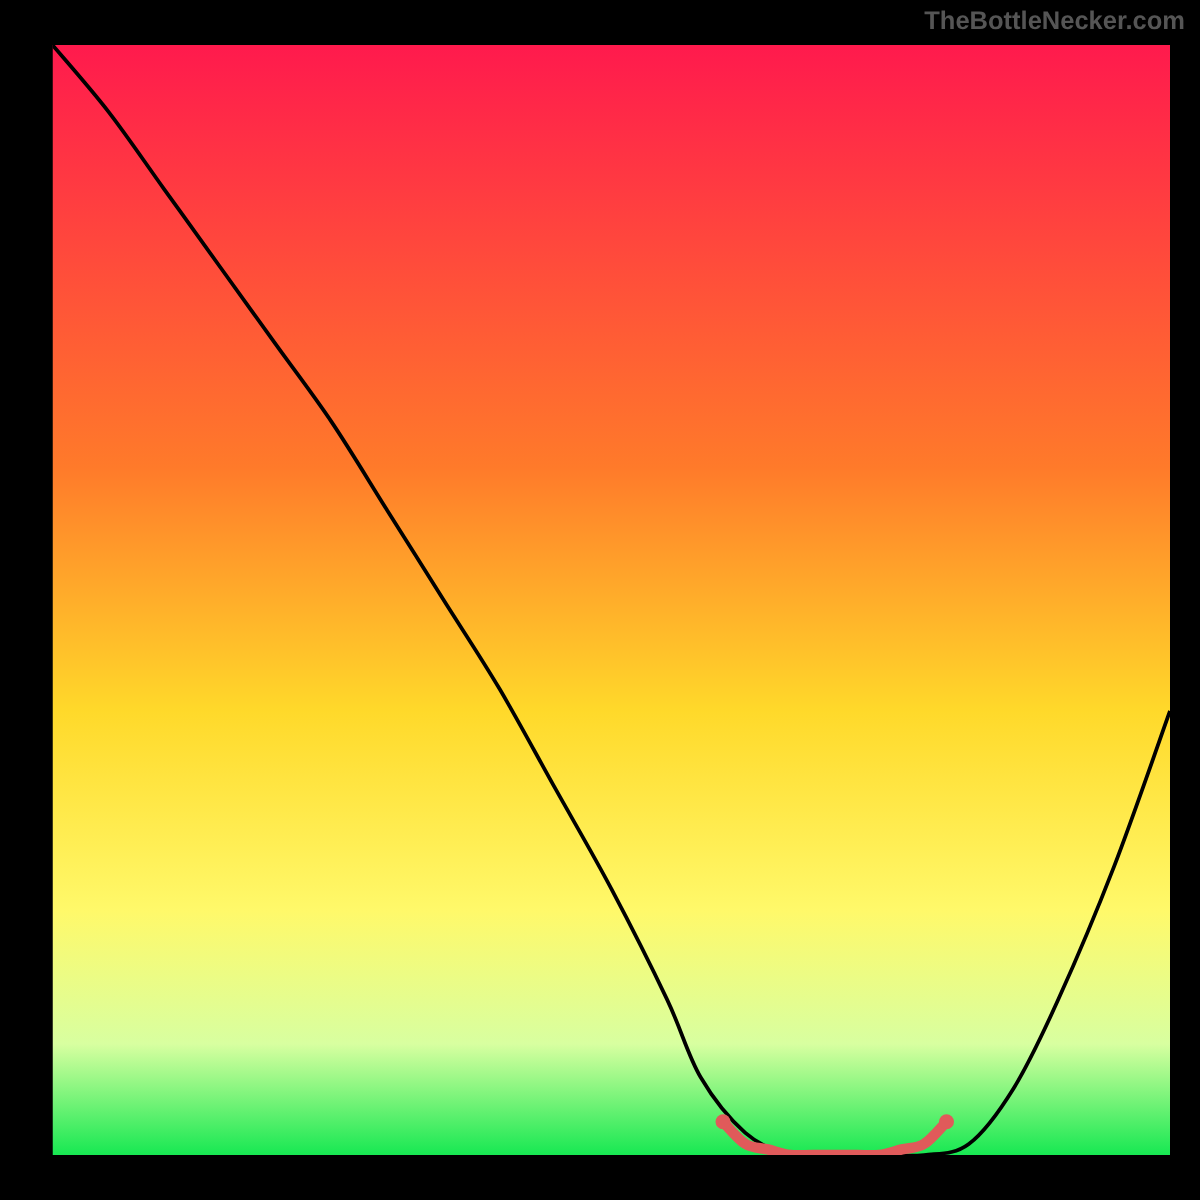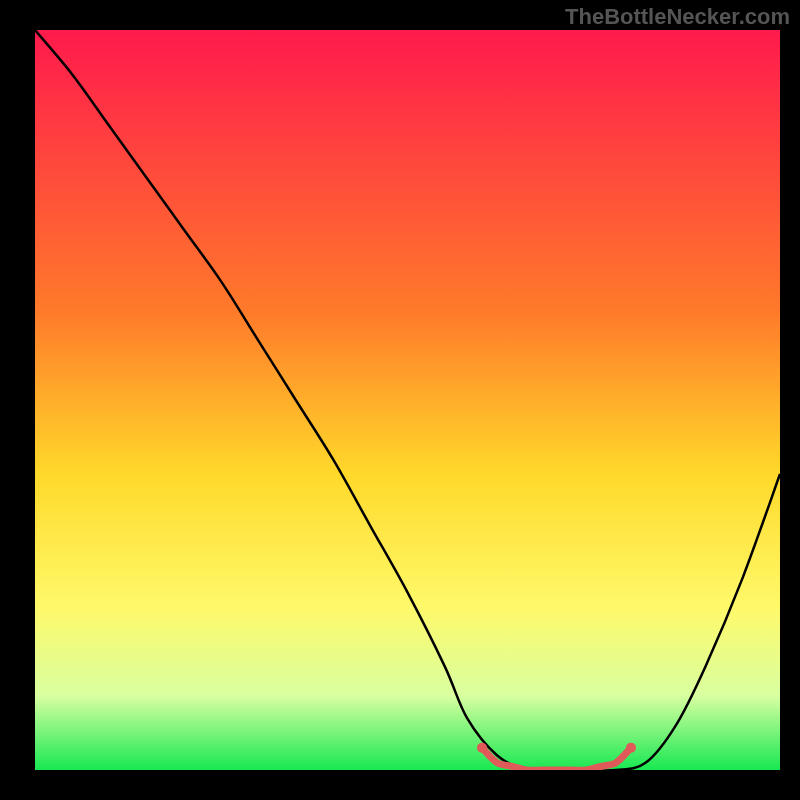--- a/index.html
+++ b/index.html
@@ -11,21 +11,21 @@
     width: 800px;
     height: 800px;
     position: relative;
     background: #000;
   }
   .watermark {
     position: absolute;
     top: 4px;
     right: 10px;
     font-family: Arial, sans-serif;
-    font-size: 22px;
+    font-size: 17px;
     font-weight: bold;
     color: #555;
     z-index: 10;
   }
   .plot-area {
     position: absolute;
     left: 35px;
     top: 30px;
     width: 745px;
     height: 740px;

